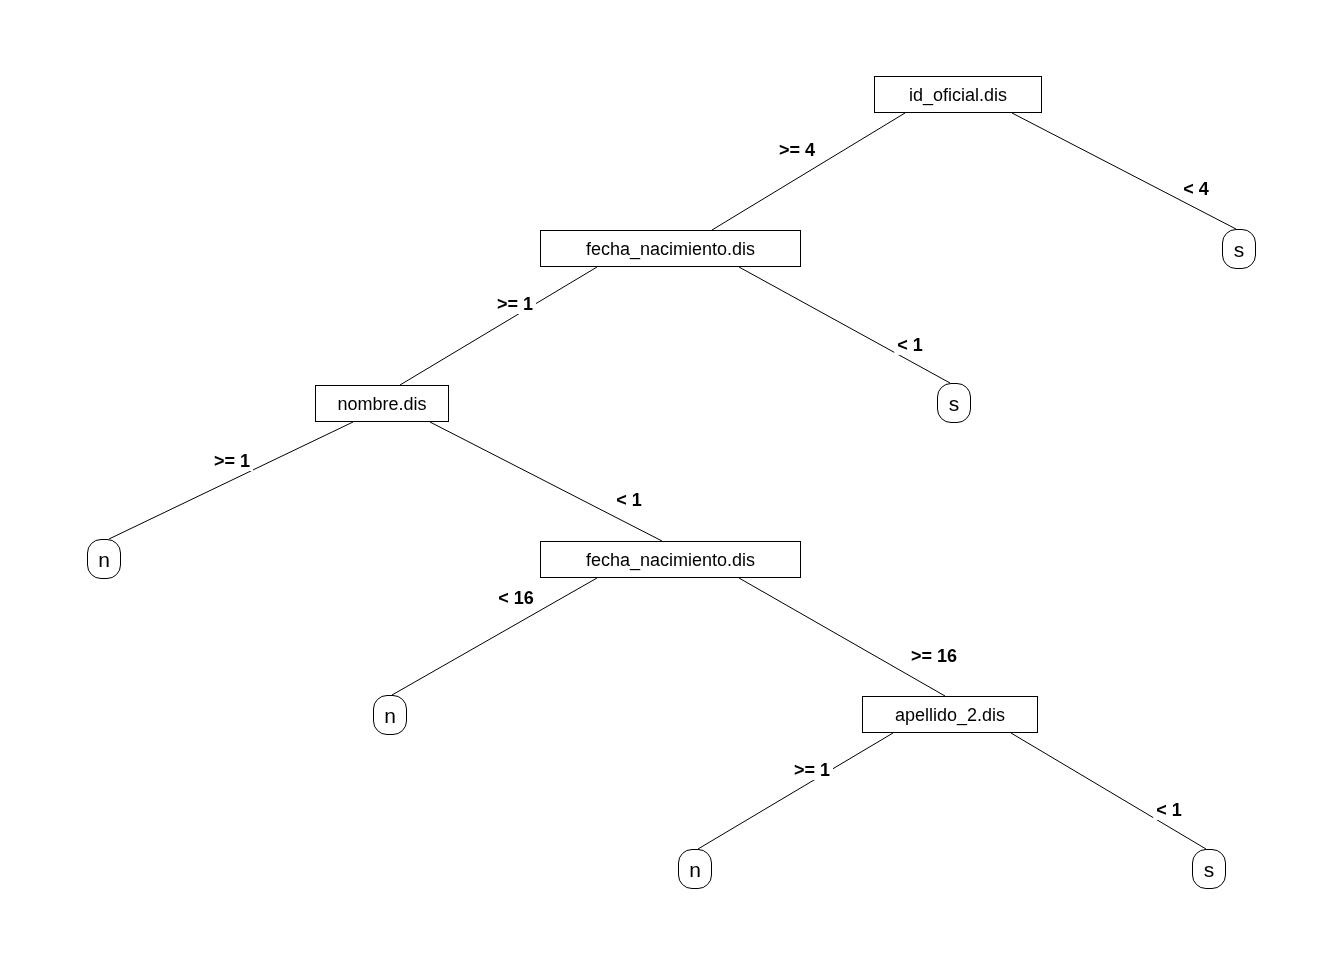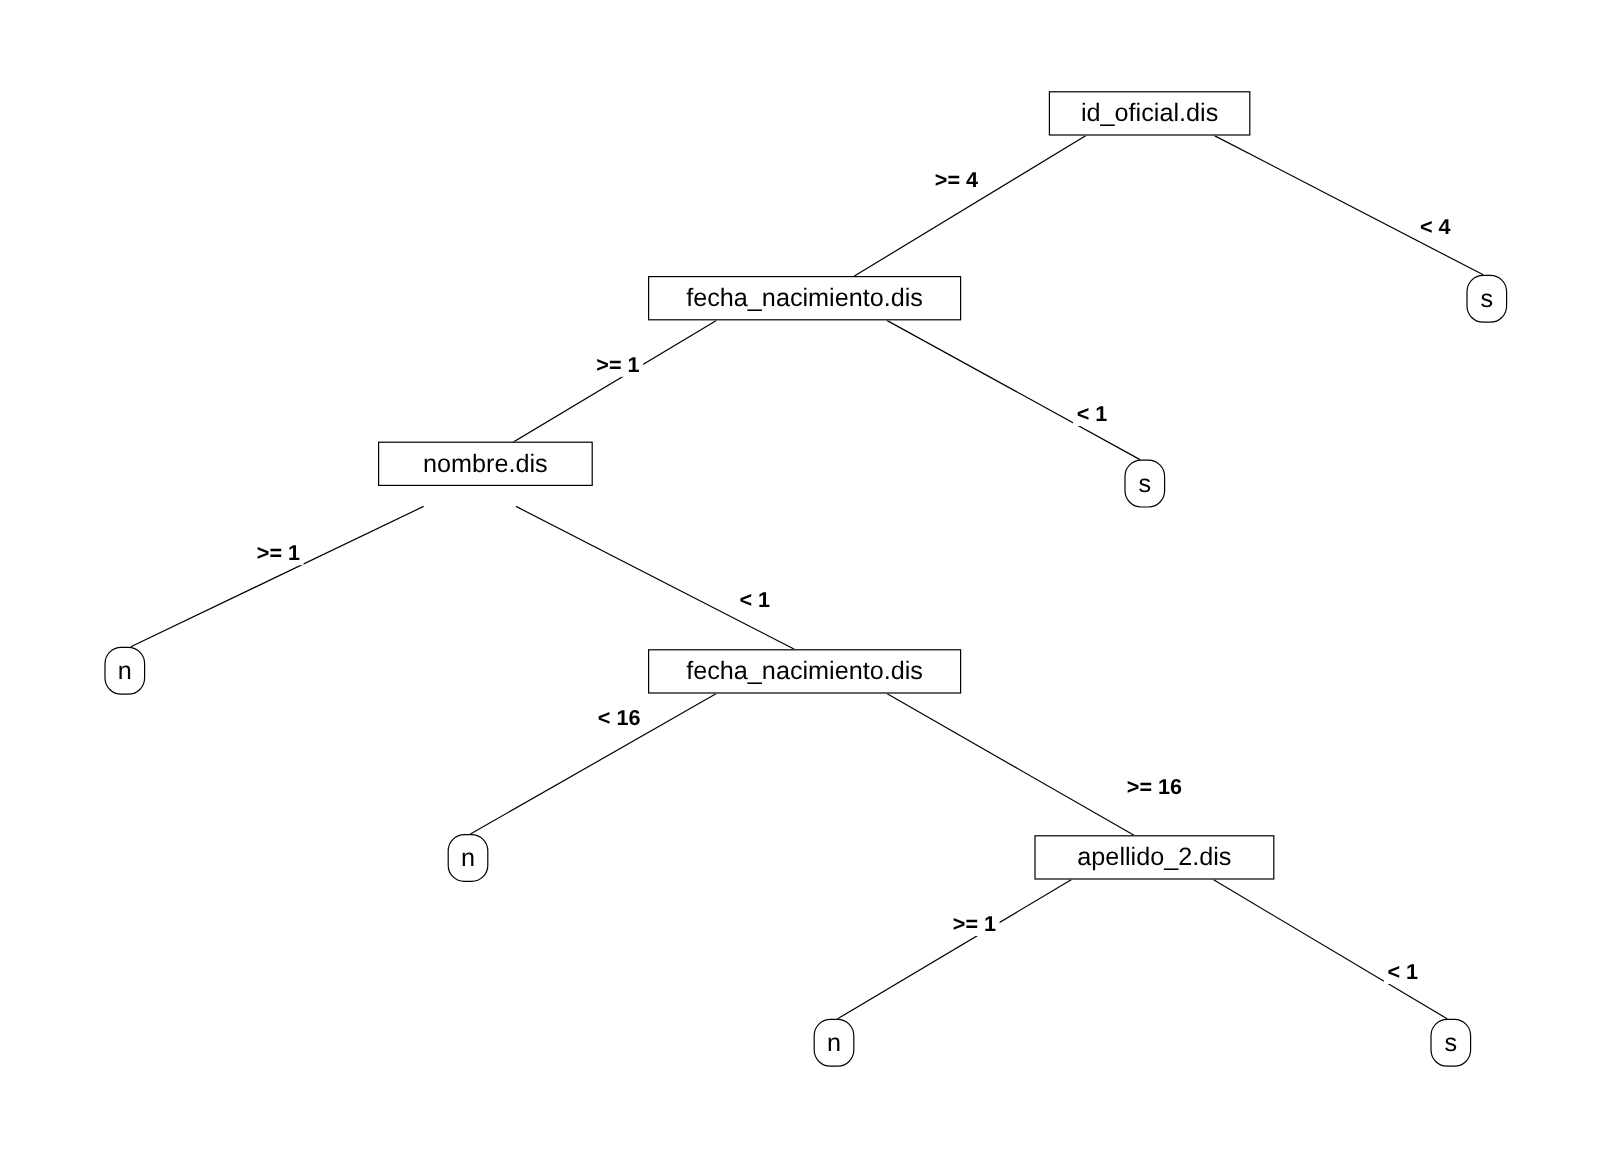--- a/index.html
+++ b/index.html
@@ -32,21 +32,21 @@
   }
   .split-node {
     position: absolute;
     box-sizing: border-box;
     border: 1px solid #000000;
     background: #ffffff;
     display: flex;
     align-items: center;
     justify-content: center;
     font-family: "Liberation Sans", sans-serif;
-    font-size: 21px;
+    font-size: 18px;
     font-weight: normal;
     line-height: 1;
     color: #000000;
     white-space: nowrap;
     padding: 0 8px;
   }
   .leaf-node {
     position: absolute;
     box-sizing: border-box;
     border: 1px solid #000000;
@@ -86,31 +86,31 @@
     <line x1="597" y1="578" x2="392" y2="695" stroke="#000000" stroke-width="1"></line>
     <line x1="739" y1="578" x2="945" y2="696" stroke="#000000" stroke-width="1"></line>
     <line x1="893" y1="733" x2="698" y2="849" stroke="#000000" stroke-width="1"></line>
     <line x1="1011" y1="733" x2="1206" y2="849" stroke="#000000" stroke-width="1"></line>
   </svg>
 
 <div class="node-layer" id="node-layer">
     <div class="split-node" style="left: 874px; top: 76px; width: 168px; height: 37px;">id_oficial.dis</div>
     <div class="split-node" style="left: 540px; top: 230px; width: 261px; height: 37px;">fecha_nacimiento.dis</div>
     <div class="leaf-node" style="left: 1222px; top: 229px; width: 34px; height: 40px;">s</div>
-    <div class="split-node" style="left: 315px; top: 368px; width: 179px; height: 37px;">nombre.dis</div>
+    <div class="split-node" style="left: 315px; top: 385px; width: 134px; height: 37px;">nombre.dis</div>
     <div class="leaf-node" style="left: 937px; top: 383px; width: 34px; height: 40px;">s</div>
     <div class="leaf-node" style="left: 87px; top: 539px; width: 34px; height: 40px;">n</div>
     <div class="split-node" style="left: 540px; top: 541px; width: 261px; height: 37px;">fecha_nacimiento.dis</div>
     <div class="leaf-node" style="left: 373px; top: 695px; width: 34px; height: 40px;">n</div>
-    <div class="split-node" style="left: 862px; top: 696px; width: 200px; height: 37px;">apellido_2.dis</div>
+    <div class="split-node" style="left: 862px; top: 696px; width: 176px; height: 37px;">apellido_2.dis</div>
     <div class="leaf-node" style="left: 678px; top: 849px; width: 34px; height: 40px;">n</div>
     <div class="leaf-node" style="left: 1192px; top: 849px; width: 34px; height: 40px;">s</div>
     <div class="edge-label" style="left: 797px; top: 150px;">&gt;= 4</div>
     <div class="edge-label" style="left: 1196px; top: 189px;">&lt; 4</div>
     <div class="edge-label" style="left: 515px; top: 304px;">&gt;= 1</div>
     <div class="edge-label" style="left: 910px; top: 345px;">&lt; 1</div>
     <div class="edge-label" style="left: 232px; top: 461px;">&gt;= 1</div>
     <div class="edge-label" style="left: 629px; top: 500px;">&lt; 1</div>
     <div class="edge-label" style="left: 516px; top: 598px;">&lt; 16</div>
-    <div class="edge-label" style="left: 962px; top: 656px;">&gt;= 16</div>
+    <div class="edge-label" style="left: 934px; top: 656px;">&gt;= 16</div>
     <div class="edge-label" style="left: 812px; top: 770px;">&gt;= 1</div>
     <div class="edge-label" style="left: 1169px; top: 810px;">&lt; 1</div>
   </div>
 
 </body></html>

